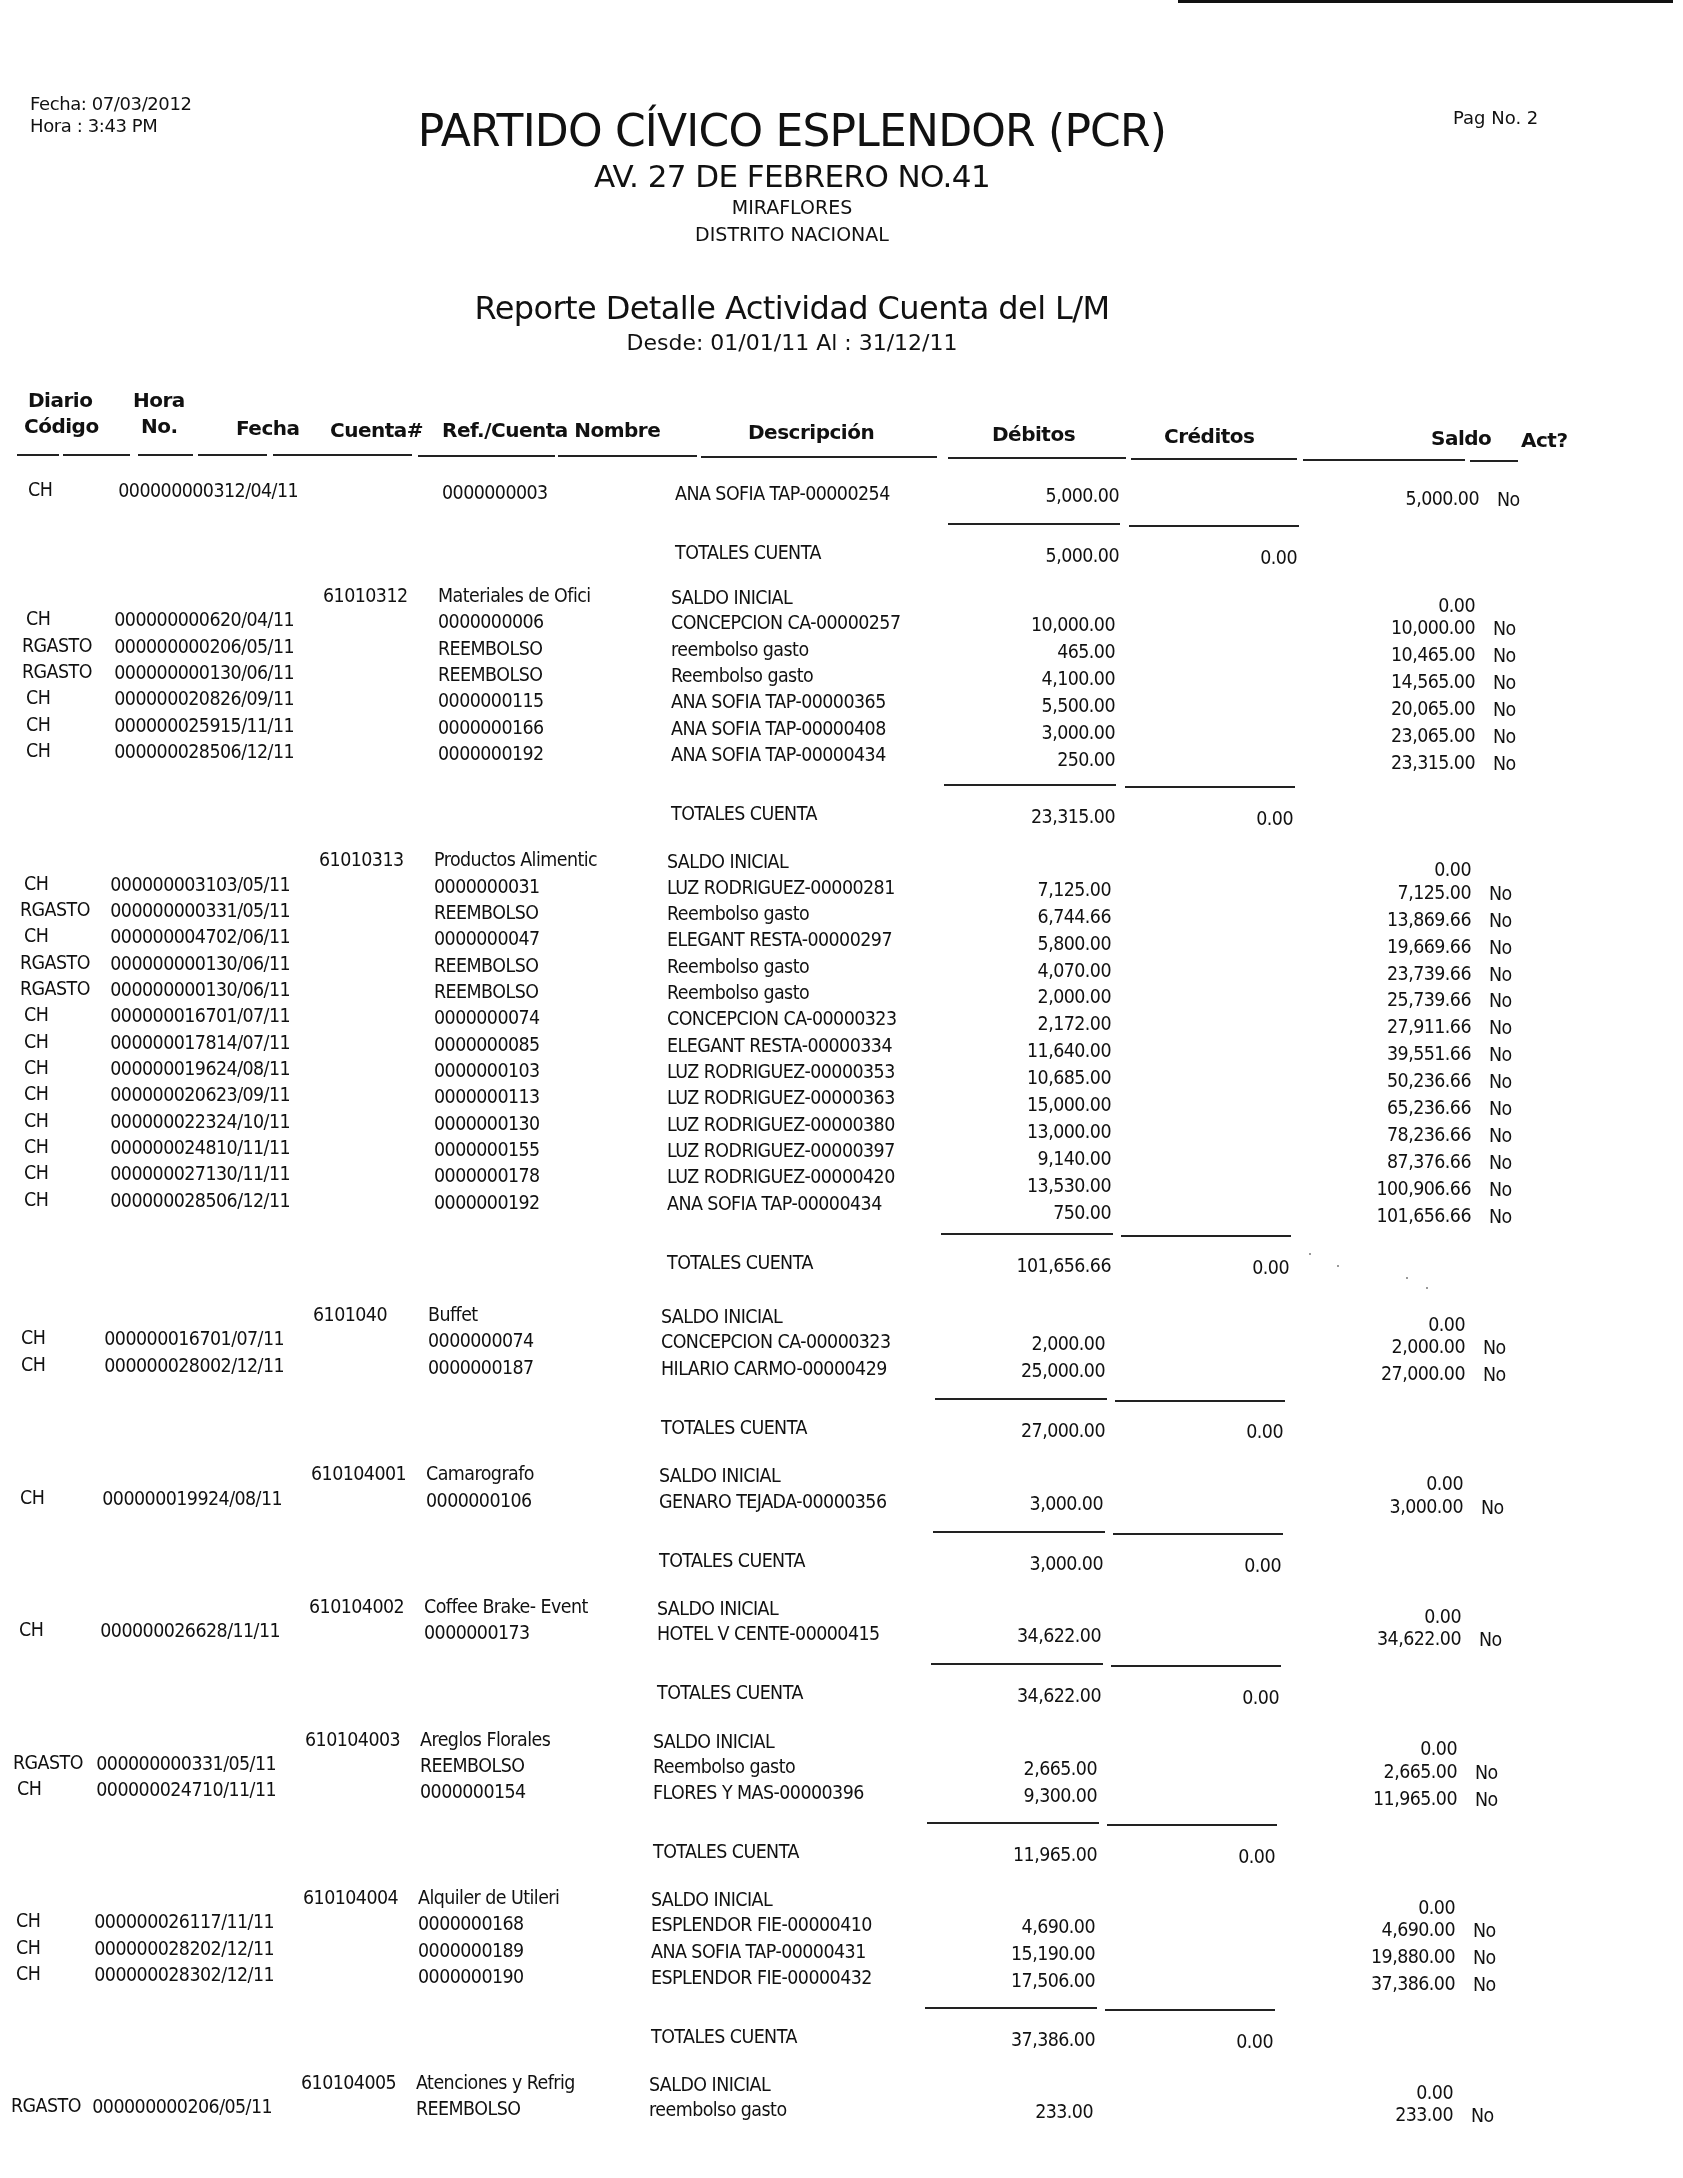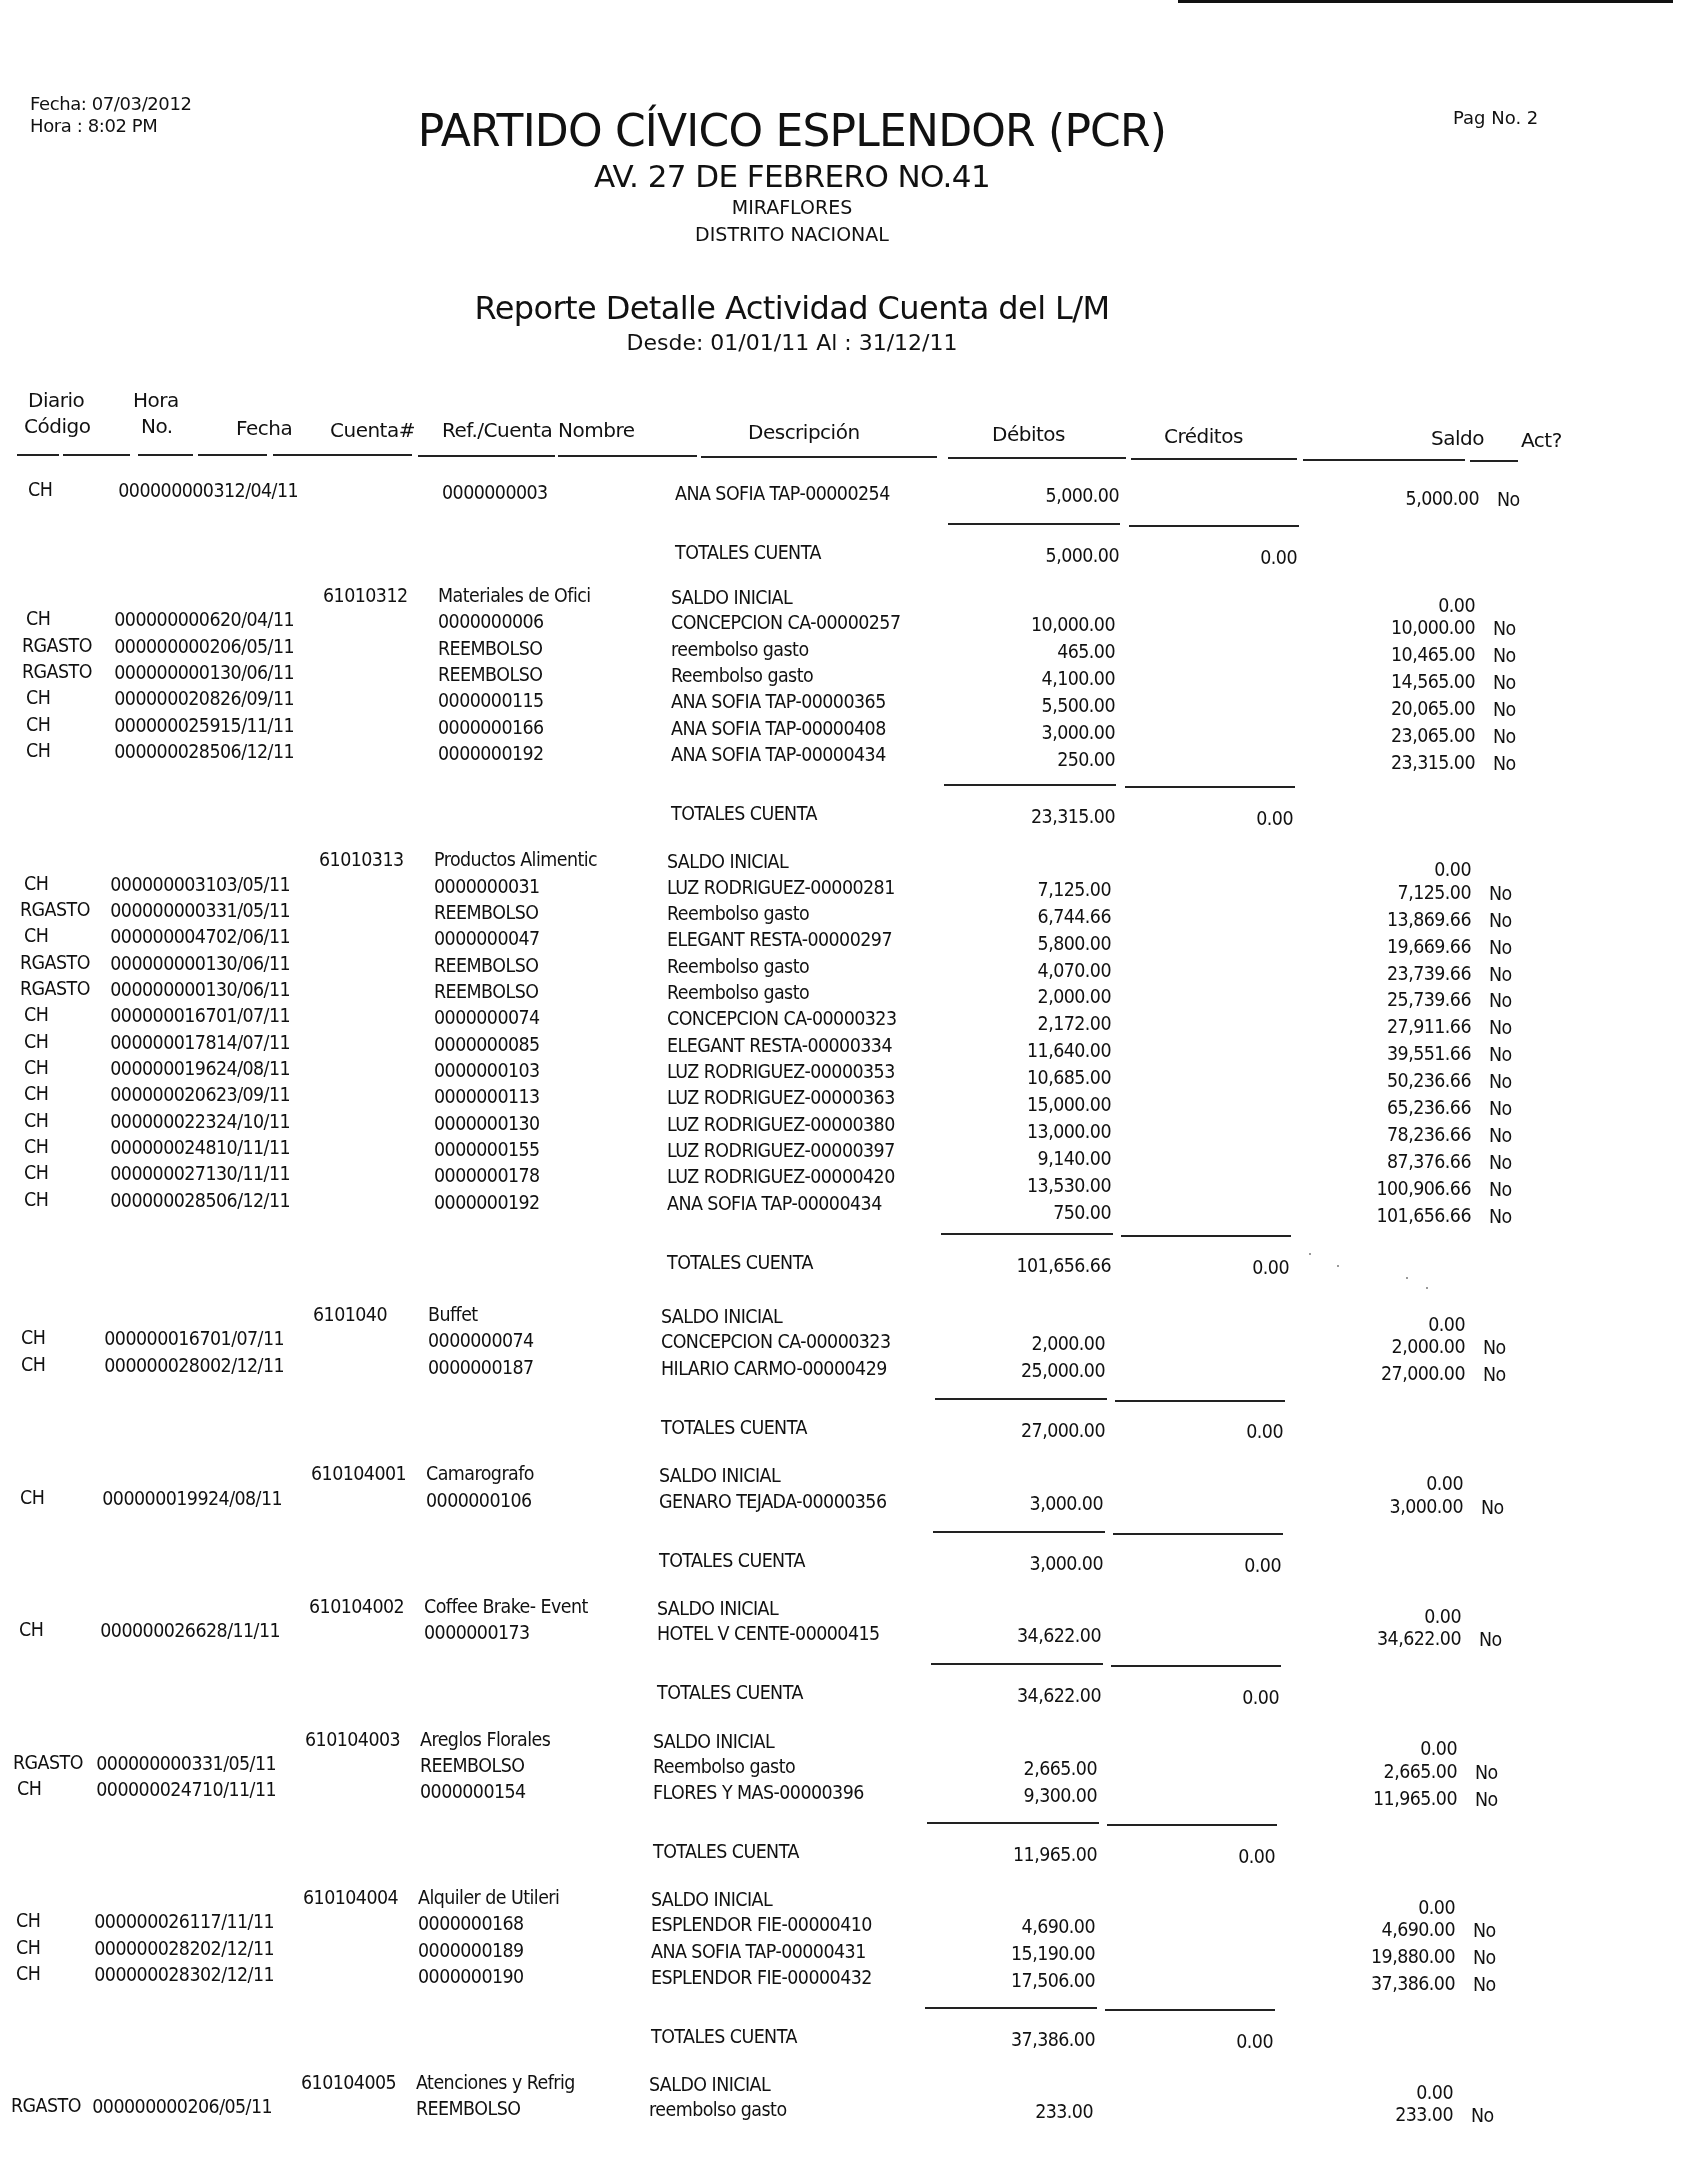--- a/index.html
+++ b/index.html
@@ -13,33 +13,33 @@
   .topline { position: absolute; left: 1178px; top: 0; width: 495px; height: 3px; background: #111; }
   .hdr-left { position: absolute; left: 30px; top: 93px; font-size: 18px; line-height: 22px; letter-spacing: -0.4px; }
   .title { position: absolute; left: 0; width: 1584px; text-align: center; }
   .t1 { top: 105px; font-size: 44px; letter-spacing: -0.8px; }
   .t2 { top: 158px; font-size: 31px; letter-spacing: -0.6px; }
   .t3 { top: 196px; font-size: 19px; }
   .t4 { top: 223px; font-size: 19px; }
   .t5 { top: 289px; font-size: 32px; letter-spacing: -0.6px; }
   .t6 { top: 330px; font-size: 22px; }
   .page-no { position: absolute; left: 1453px; top: 107px; font-size: 18px; }
-  .colh { position: absolute; font-weight: normal; font-size: 20px; letter-spacing: -0.5px; white-space: nowrap; text-align: right; }
+  .colh { position: absolute; font-weight: bold; font-size: 20px; letter-spacing: -0.5px; white-space: nowrap; text-align: right; }
   .uline { position: absolute; height: 2px; background: #222; }
   .rule { position: absolute; height: 2px; background: #222; }
   .speck { position: absolute; width: 2px; height: 2px; background: #999; }
 </style>
 </head>
 <body>
 
 <div class="topline"></div>
 
 <div class="hdr-left">
   <div>Fecha: 07/03/2012</div>
-  <div>Hora :  8:02 PM</div>
+  <div>Hora :  3:43 PM</div>
 </div>
 
 <div class="title t1">PARTIDO CÍVICO ESPLENDOR (PCR)</div>
 <div class="title t2">AV. 27 DE FEBRERO NO.41</div>
 <div class="title t3">MIRAFLORES</div>
 <div class="title t4">DISTRITO NACIONAL</div>
 <div class="title t5">Reporte Detalle Actividad Cuenta del L/M</div>
 <div class="title t6">Desde: 01/01/11 Al : 31/12/11</div>
 <div class="page-no">Pag  No. 2</div>
 

